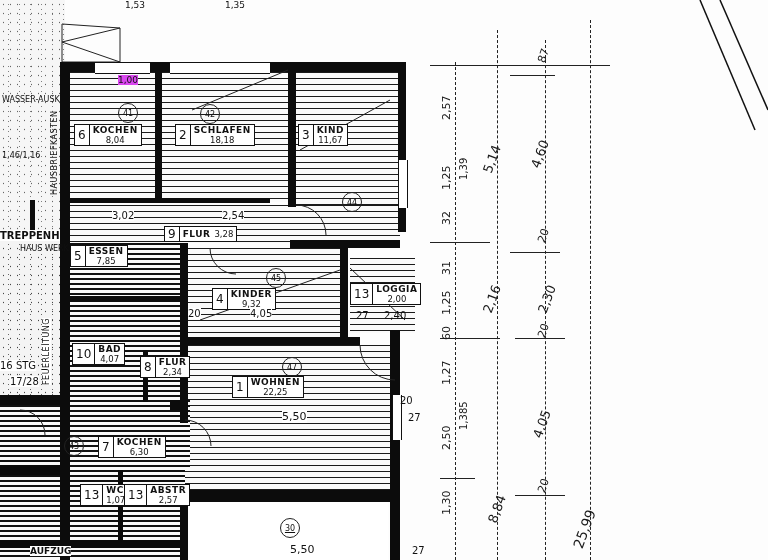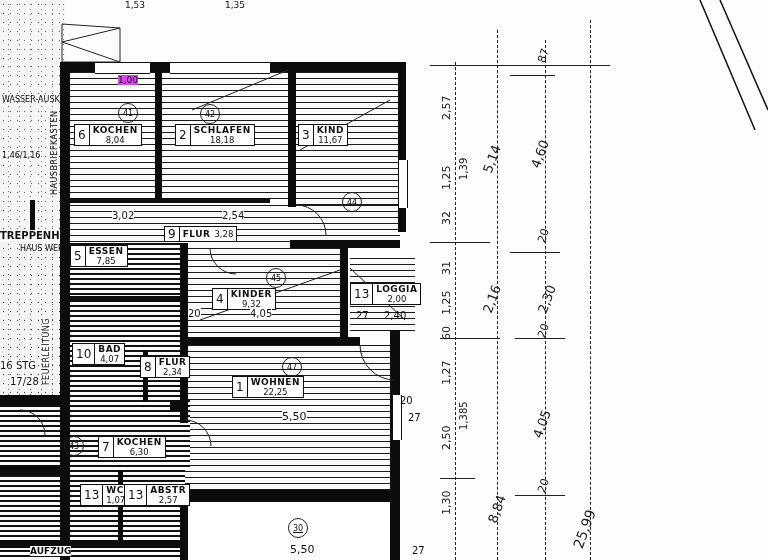--- a/index.html
+++ b/index.html
@@ -115,21 +115,21 @@
   <div class="wall" style="left:118px;top:470px;width:5px;height:70px;"></div>
   <div class="wall" style="left:143px;top:350px;width:5px;height:52px;"></div>
   <div class="wall" style="left:30px;top:200px;width:5px;height:35px;"></div>
 
   <div style="position:absolute;left:398px;top:160px;width:8px;height:48px;background:#fff;border-left:1px solid #111;border-right:1px solid #111;"></div>
   <div style="position:absolute;left:392px;top:395px;width:8px;height:45px;background:#fff;border-left:1px solid #111;border-right:1px solid #111;"></div>
   <div style="position:absolute;left:95px;top:62px;width:55px;height:10px;background:#fff;border-top:1px solid #111;border-bottom:1px solid #111;"></div>
   <div style="position:absolute;left:170px;top:62px;width:100px;height:10px;background:#fff;border-top:1px solid #111;border-bottom:1px solid #111;"></div>
 
   <div style="position:absolute;left:188px;top:502px;width:200px;height:58px;background:#fff;"></div>
-  <div class="circ" style="left:288px;top:518px;text-decoration:underline;">30</div>
+  <div class="circ" style="left:280px;top:518px;text-decoration:underline;">30</div>
   <div class="small" style="left:290px;top:543px;font-size:11px;">5,50</div>
 
   <svg style="position:absolute;left:0;top:0;" width="768" height="560">
     <path d="M296 205 A 30 30 0 0 1 326 235" fill="none" stroke="#222" stroke-width="1"></path>
     <path d="M210 248 A 26 26 0 0 0 236 274" fill="none" stroke="#222" stroke-width="1"></path>
     <path d="M360 345 A 35 35 0 0 0 395 380" fill="none" stroke="#222" stroke-width="1"></path>
     <path d="M185 420 A 26 26 0 0 1 211 446" fill="none" stroke="#222" stroke-width="1"></path>
     <path d="M20 410 A 25 25 0 0 1 45 435" fill="none" stroke="#222" stroke-width="1"></path>
     <line x1="192" y1="110" x2="288" y2="70" stroke="#222" stroke-width="1"></line>
     <line x1="300" y1="150" x2="390" y2="100" stroke="#222" stroke-width="1"></line>

